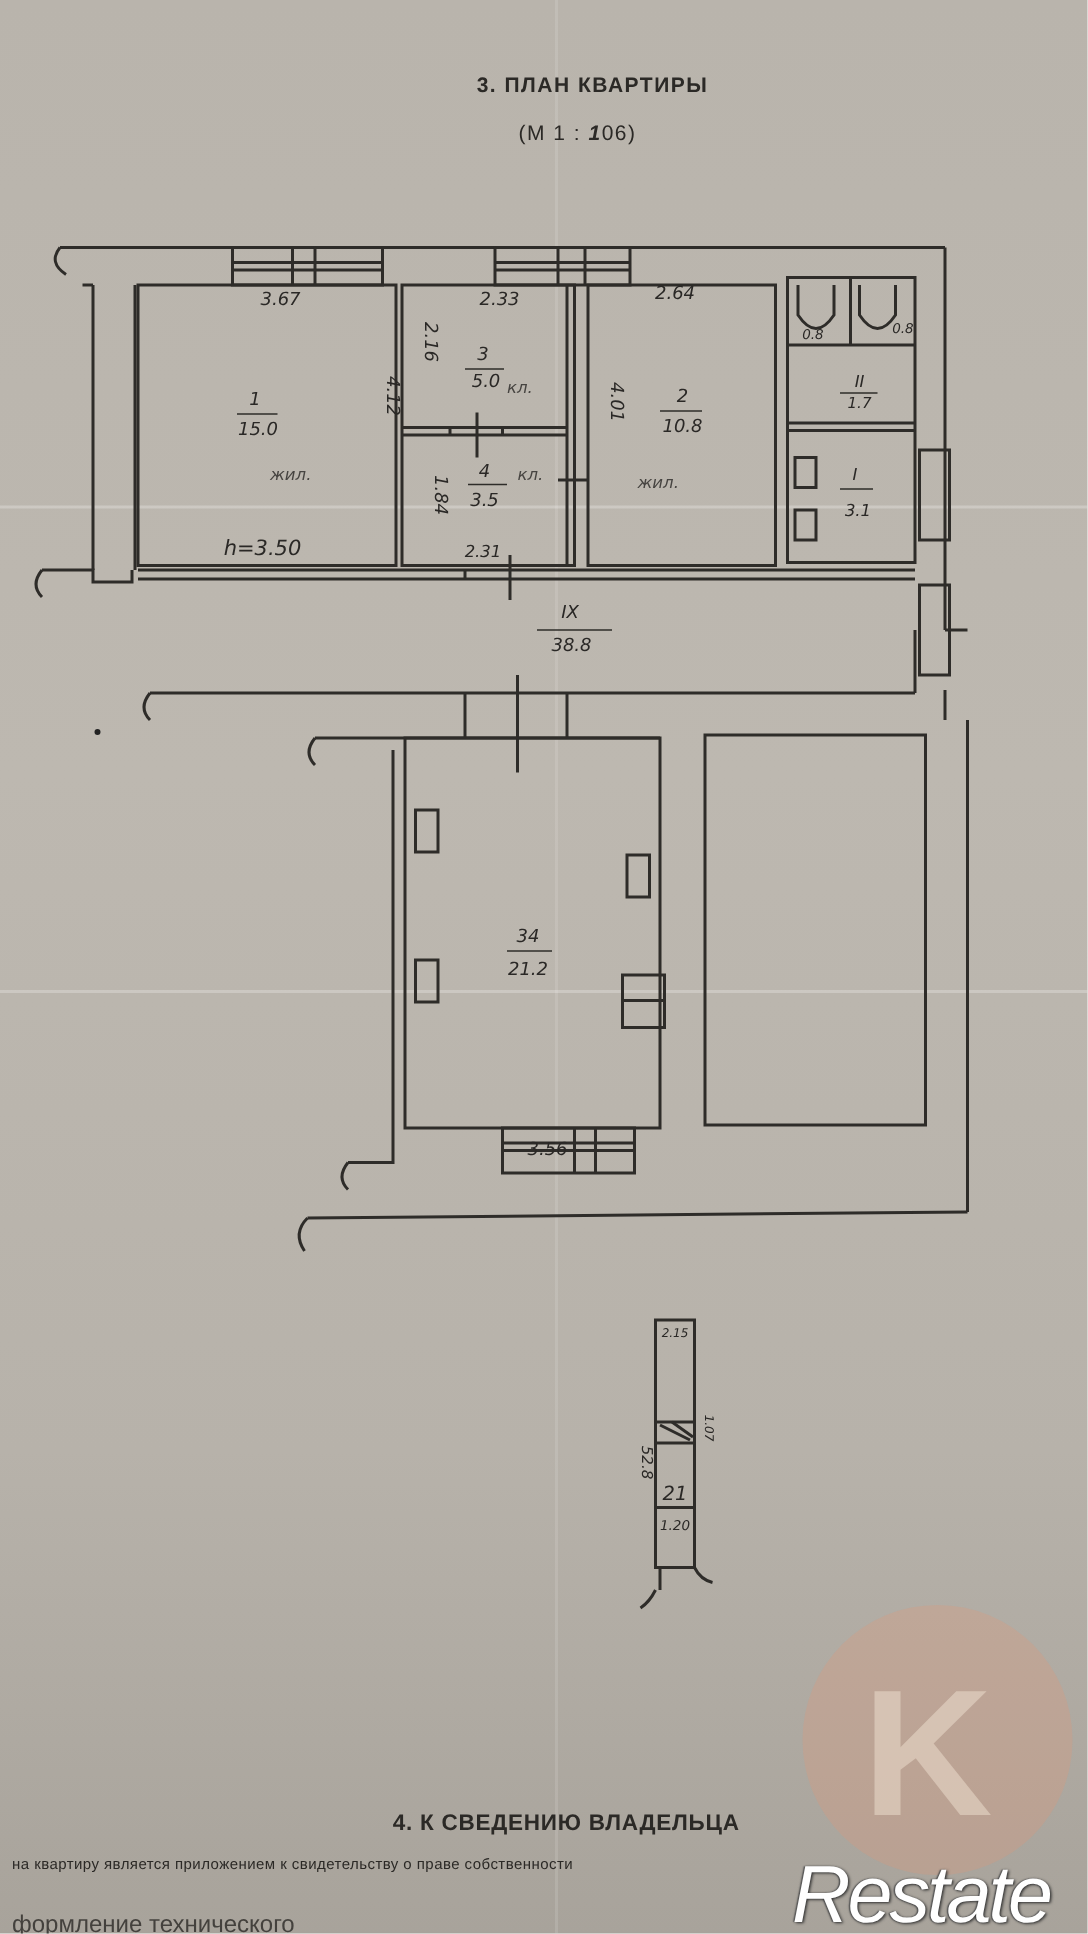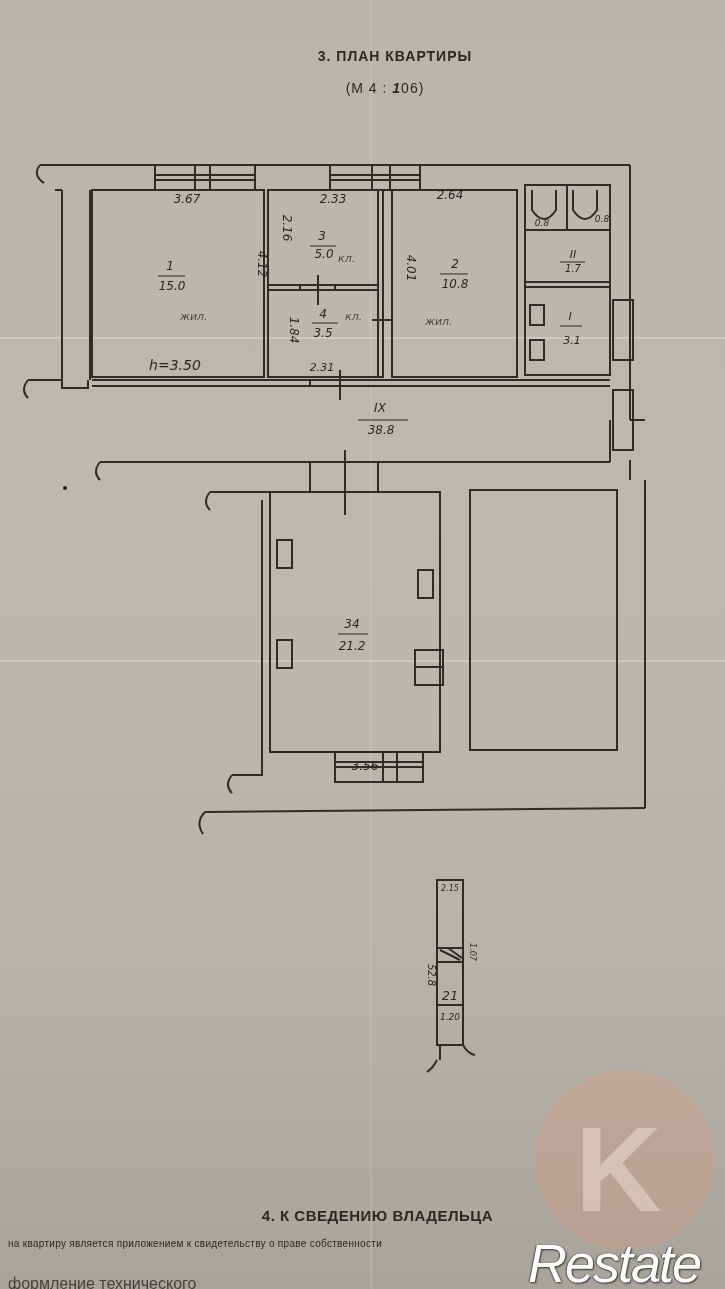--- a/index.html
+++ b/index.html
@@ -24,21 +24,21 @@
 </style>
 </head>
 <body>
 
 <div class="fold-h" style="top:337px"></div>
 <div class="fold-h" style="top:660px"></div>
 <div class="fold-v" style="left:370px"></div>
 
 <div class="title" style="top:48px">3.  ПЛАН   КВАРТИРЫ</div>
 <div class="scale" style="top:80px">
-  <span>(М  4  :  </span><span class="hand">1</span><span>06)</span>
+  <span>(М  1  :  </span><span class="hand">1</span><span>06)</span>
 </div>
 
 <svg class="plan" width="725" height="1289" viewBox="0 0 725 1289">
   <g stroke="#2e2c29" stroke-width="2" fill="none">
 
     <line x1="40" y1="165" x2="630" y2="165"></line>
     <line x1="630" y1="165" x2="630" y2="420"></line>
     <path d="M 40 165 q -8 10 4 18"></path>
 
     <line x1="62" y1="190" x2="62" y2="380"></line>

